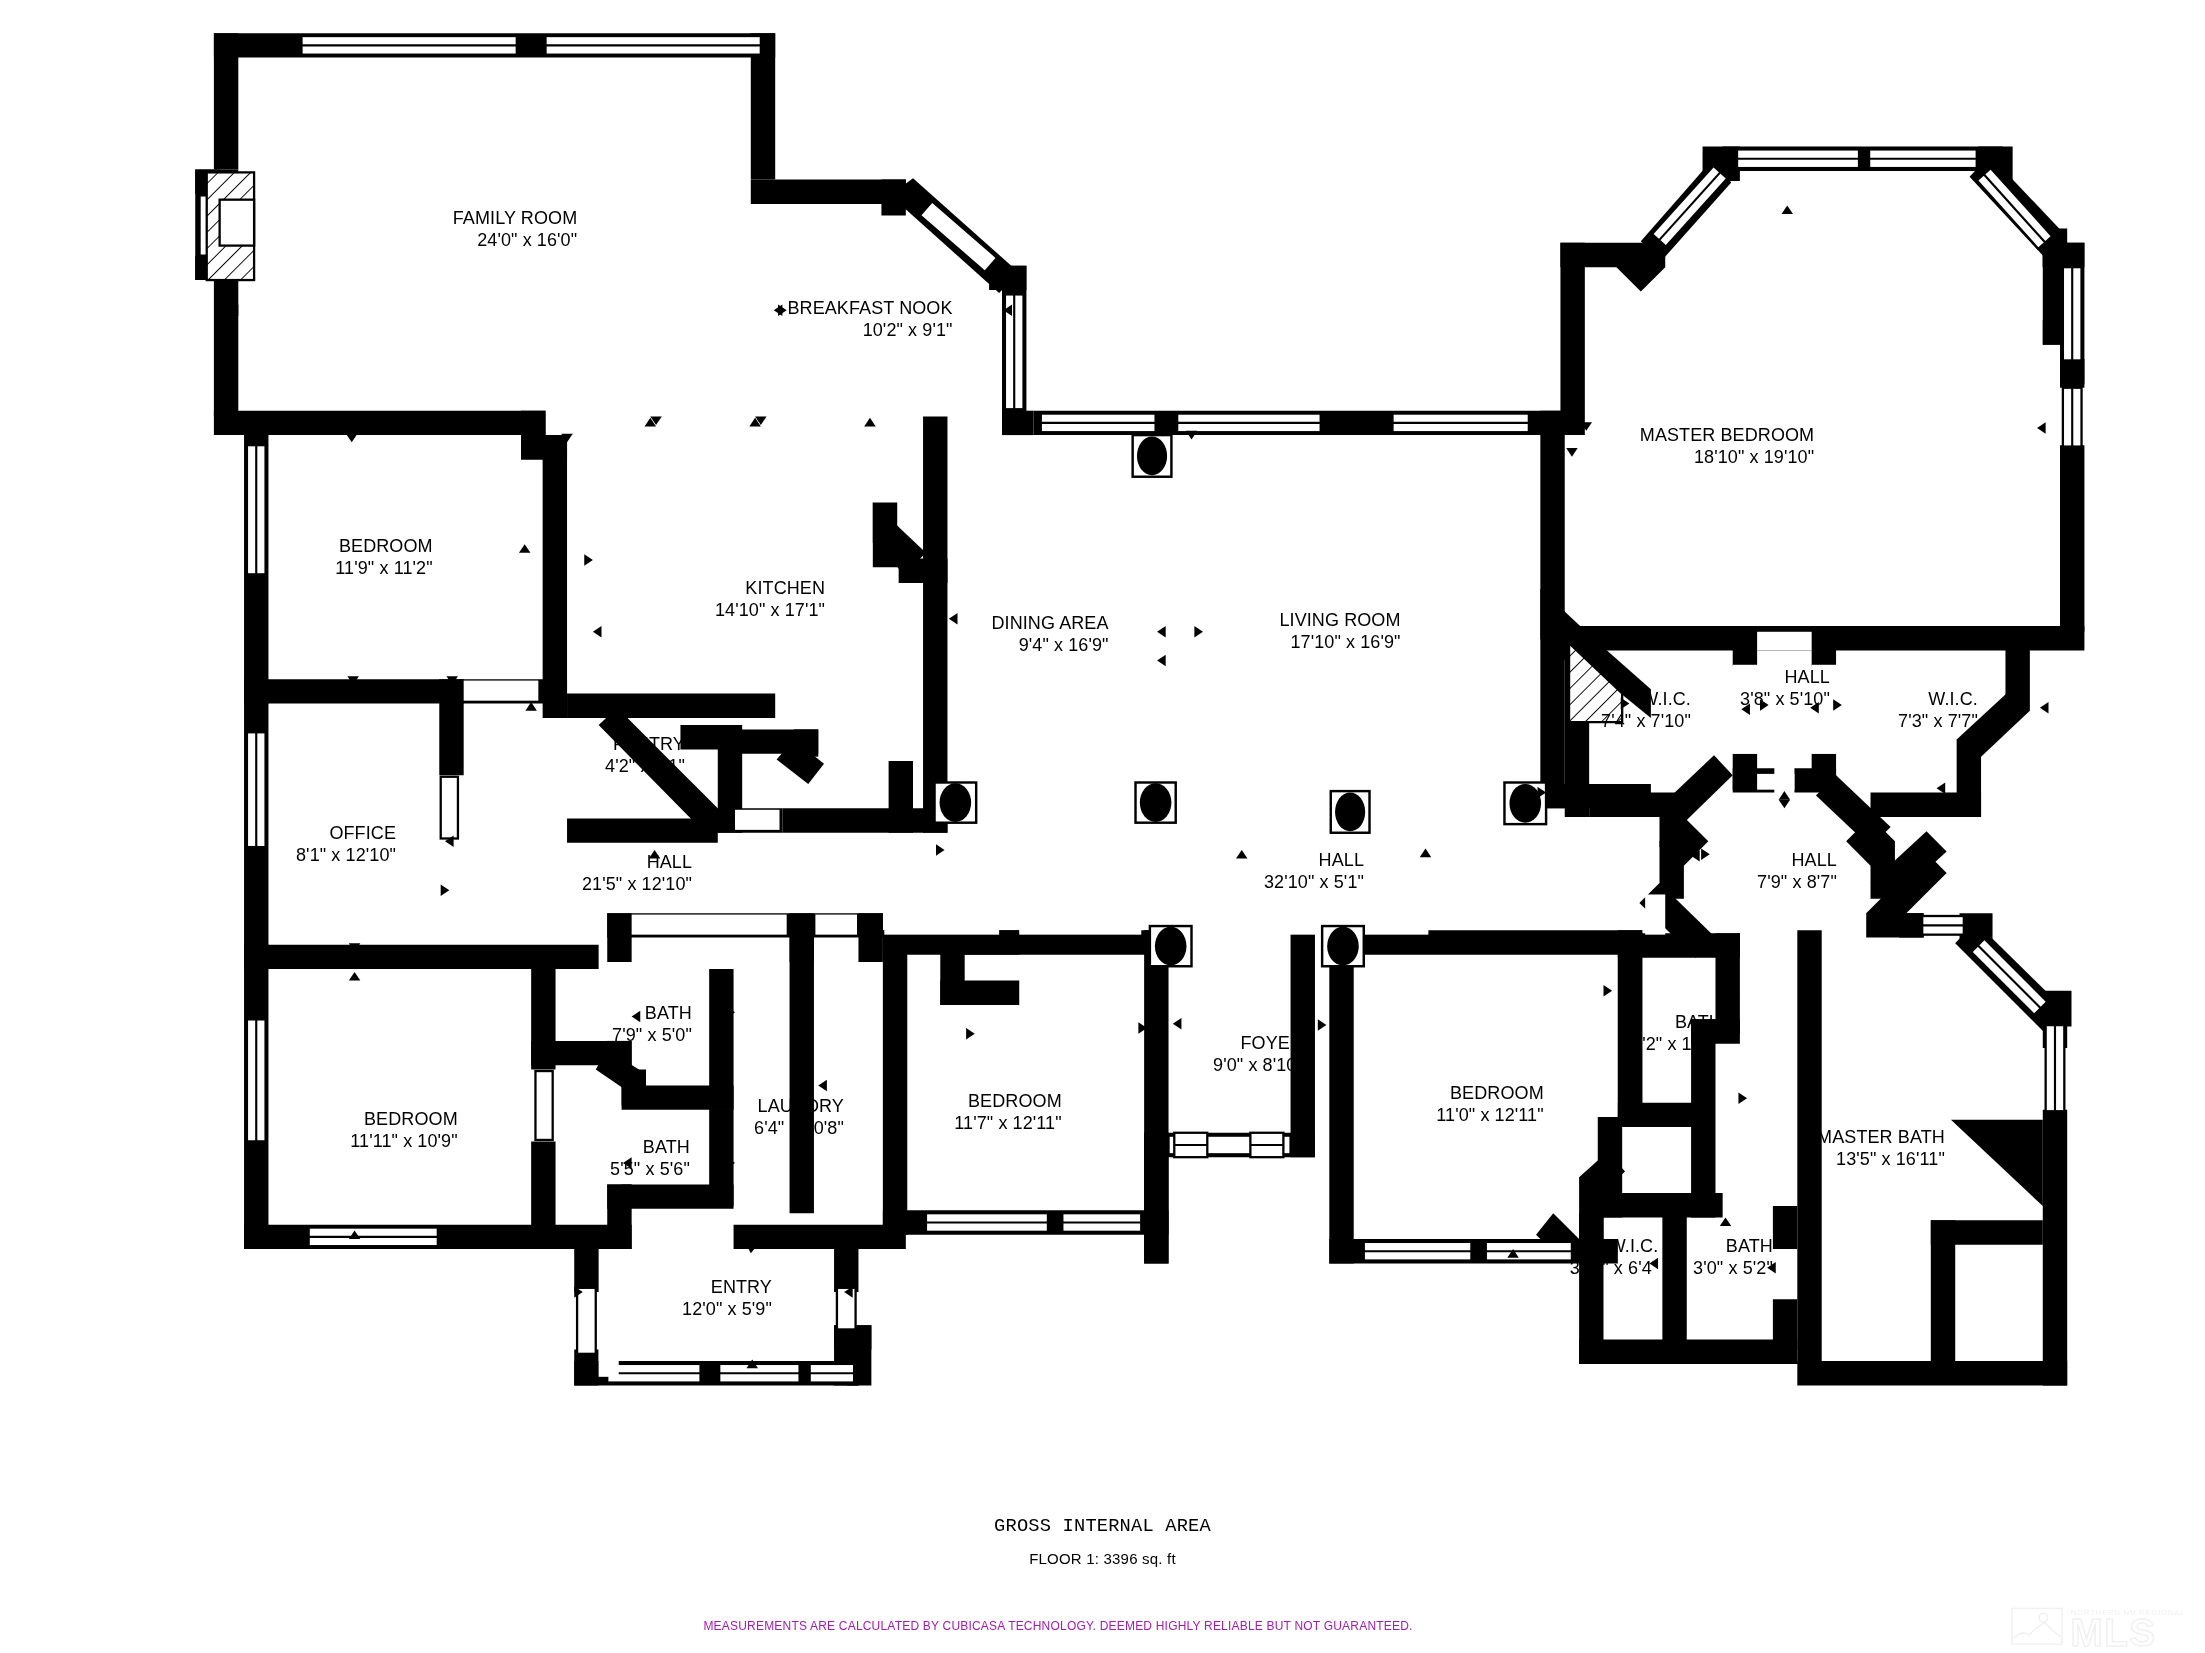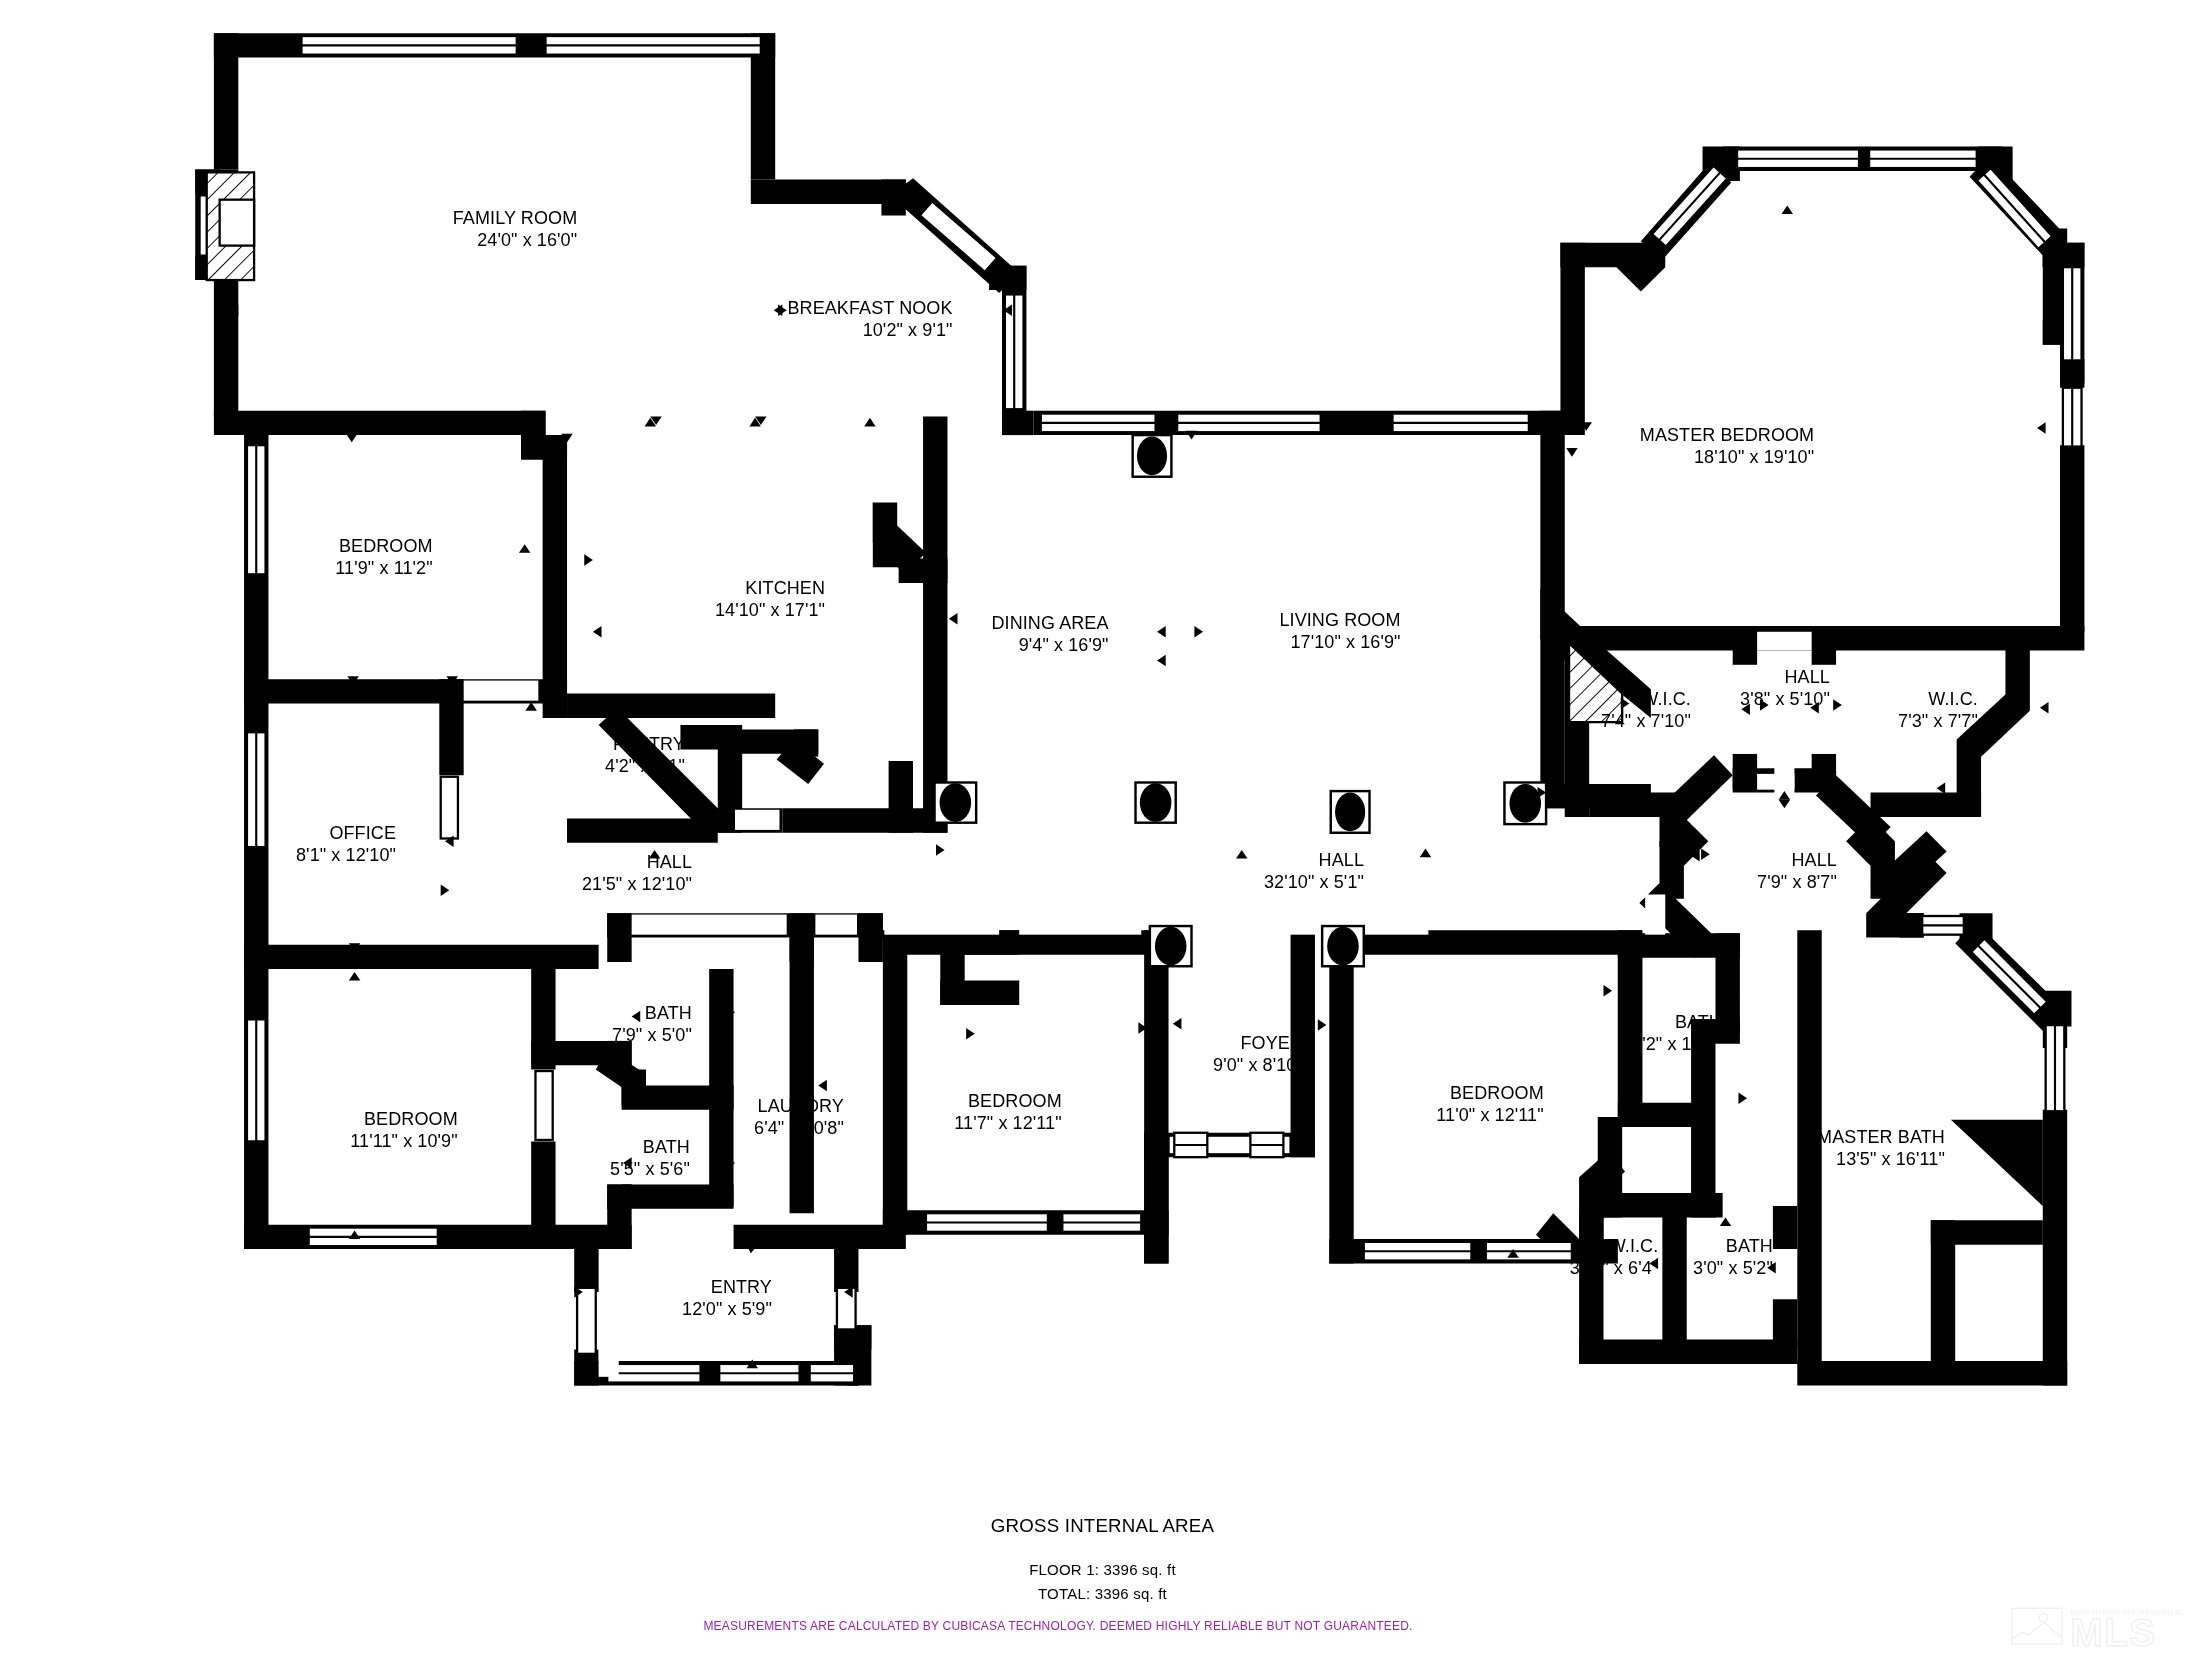--- a/index.html
+++ b/index.html
@@ -66,21 +66,22 @@
     position: absolute;
     left: 0;
     top: 1515px;
     width: 2205px;
     text-align: center;
   }
   #footer-block .gia-title {
     font-size: 18.7px;
     color: #000000;
     letter-spacing: 0.2px;
-    margin-bottom: 24px;
+    margin-bottom: 13px;
+    font-family: Liberation Mono, monospace;
   }
   #footer-block .gia-line {
     font-size: 15px;
     color: #000000;
     letter-spacing: 0.2px;
     margin-bottom: 7.2px;
   }
   #disclaimer {
     position: absolute;
     left: 0;
@@ -653,21 +654,20 @@
       </div>
       <div class="room-label" style="left: 727px; top: 1299px;">
         <span class="rl-name">ENTRY</span>
         <span class="rl-dim">12'0" x 5'9"</span>
       </div>
     </div>
 
   <div id="footer-block">
     <div class="gia-title">GROSS INTERNAL AREA</div>
     <div class="gia-line">FLOOR 1: 3396 sq. ft</div>
-    <div class="gia-line">TOTAL: 3396 sq. ft</div>
   </div>
 
   <div id="disclaimer">MEASUREMENTS ARE CALCULATED BY CUBICASA TECHNOLOGY. DEEMED HIGHLY RELIABLE BUT NOT GUARANTEED.</div>
 
   <div id="mls-logo">
     <svg viewBox="0 0 250 78" width="179" height="56">
       <g>
         <rect x="4" y="20" width="70" height="50" fill="none" stroke="#f0f0f0" stroke-width="2"></rect>
         <circle cx="48" cy="33" r="6" fill="none" stroke="#f0f0f0" stroke-width="2"></circle>
         <path d="M 6 62 Q 18 50 28 57 Q 40 45 50 40 Q 62 52 72 60" fill="none" stroke="#f0f0f0" stroke-width="2"></path>

